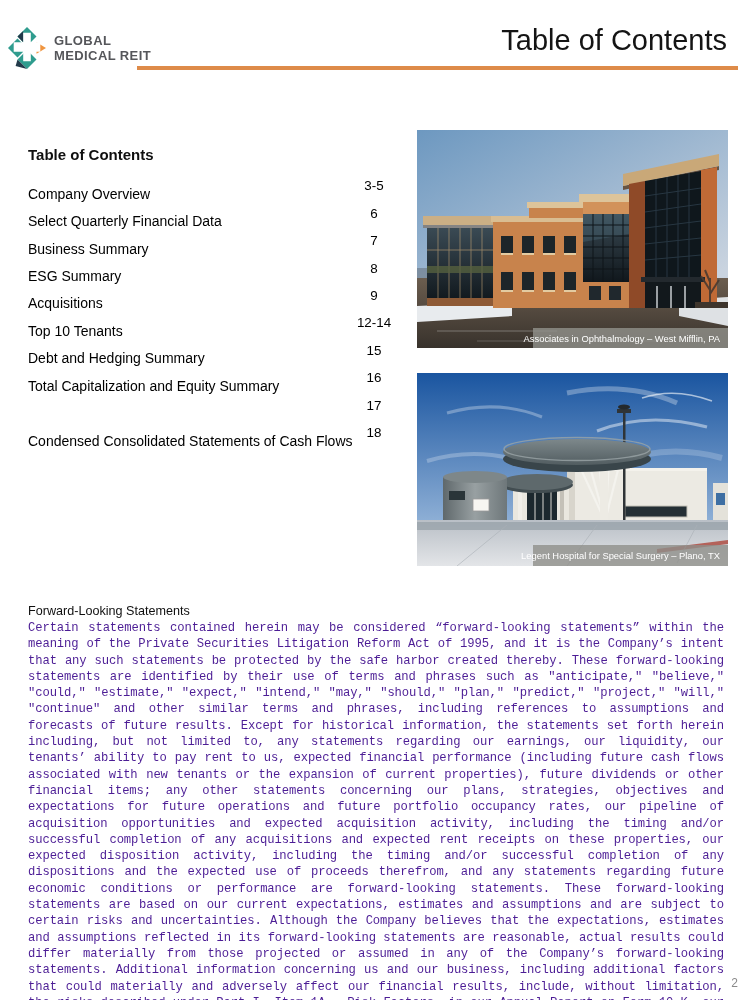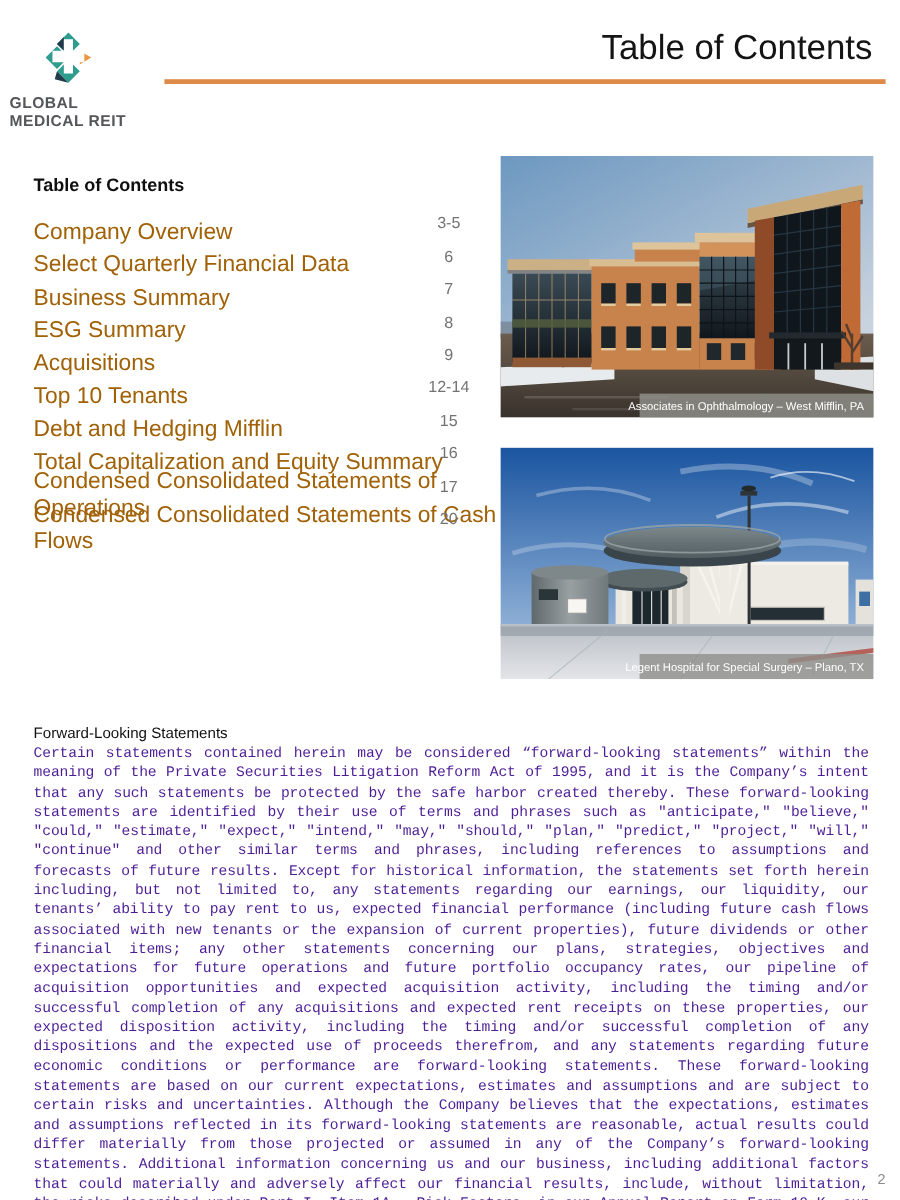--- a/index.html
+++ b/index.html
@@ -2,30 +2,30 @@
 <html><head>
 <meta charset="utf-8">
 <style>
   html,body{margin:0;padding:0;background:#e8e8e8;}
   *{box-sizing:border-box;}
   .page{
     position:relative;width:750px;height:1000px;margin:0 auto;background:#ffffff;
     font-family:"Liberation Sans", sans-serif;color:#1a1a1a;overflow:hidden;
   }
   
-  .logo{position:absolute;left:8px;top:26px;display:flex;align-items:center;gap:8px;flex-direction:column;}
+  .logo{position:absolute;left:8px;top:26px;display:flex;align-items:center;gap:8px;}
   .logo-text{font-size:13px;font-weight:700;color:#55565a;letter-spacing:.4px;line-height:15px;}
   .page-title{position:absolute;right:23px;top:24px;font-size:29px;font-weight:400;color:#141414;}
   .accent-line{position:absolute;left:137px;right:12px;top:66px;height:3.5px;}
   
   .toc{position:absolute;left:28px;top:146px;width:392px;}
   .toc-heading{font-size:15px;font-weight:700;color:#0f0f0f;margin:0 0 9px 0;}
   .toc-row{position:relative;height:27.45px;display:flex;align-items:center;}
-  .toc-label{font-size:19px;color:#a16207;margin-top:16px;}
-  .toc-page{position:absolute;left:311px;width:70px;text-align:center;font-size:13.4px;color:#737373;}
+  .toc-label{font-size:14px;color:#000000;margin-top:16px;}
+  .toc-page{position:absolute;left:311px;width:70px;text-align:center;font-size:13.4px;color:#000000;}
   
   .photo{position:absolute;left:417px;width:311px;}
   .photo svg{display:block;}
   .photo1{top:130px;height:218px;}
   .photo2{top:373px;height:186px;}
   .caption-text{font-size:9.4px;fill:#ffffff;font-family:"Liberation Sans",sans-serif;}
   
   .fls{position:absolute;left:28px;top:604px;width:696px;}
   .fls-heading{font-size:12.6px;font-weight:400;color:#0f0f0f;margin:0 0 2px 0;}
   .fls-body{font-size:12.2px;line-height:16.3px;letter-spacing:-0.1px;text-align:justify;color:#4c1d95;margin:0;font-family:Liberation Mono, monospace;}
@@ -76,34 +76,33 @@
       </div>
     <div class="toc-row">
         <span class="toc-label">Acquisitions</span>
         <span class="toc-page">9</span>
       </div>
     <div class="toc-row">
         <span class="toc-label">Top 10 Tenants</span>
         <span class="toc-page">12-14</span>
       </div>
     <div class="toc-row">
-        <span class="toc-label">Debt and Hedging Mifflin</span>
+        <span class="toc-label">Debt and Hedging Summary</span>
         <span class="toc-page">15</span>
       </div>
     <div class="toc-row">
         <span class="toc-label">Total Capitalization and Equity Summary</span>
         <span class="toc-page">16</span>
       </div>
     <div class="toc-row">
-        <span class="toc-label">Condensed Consolidated Statements of Operations</span>
         <span class="toc-page">17</span>
       </div>
     <div class="toc-row">
         <span class="toc-label">Condensed Consolidated Statements of Cash Flows</span>
-        <span class="toc-page">20</span>
+        <span class="toc-page">18</span>
       </div>
   </div>
 
   <div class="photo photo1">
     <svg width="311" height="218" viewBox="0 0 311 218">
       <defs>
         <linearGradient id="sky1" x1="0" y1="0" x2="1" y2="0.9">
           <stop offset="0" stop-color="#6D98C0"></stop>
             <stop offset="1" stop-color="#C9D3DF"></stop>
         </linearGradient>

